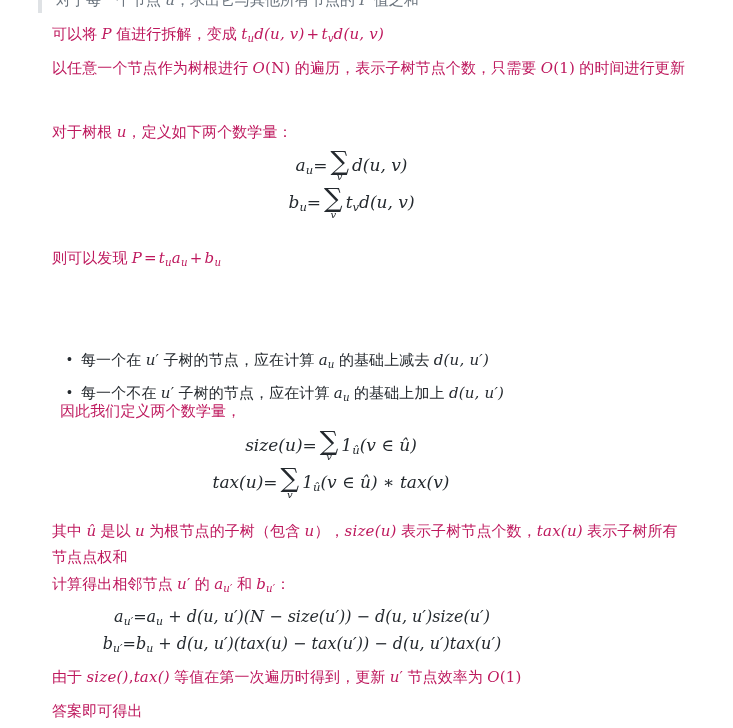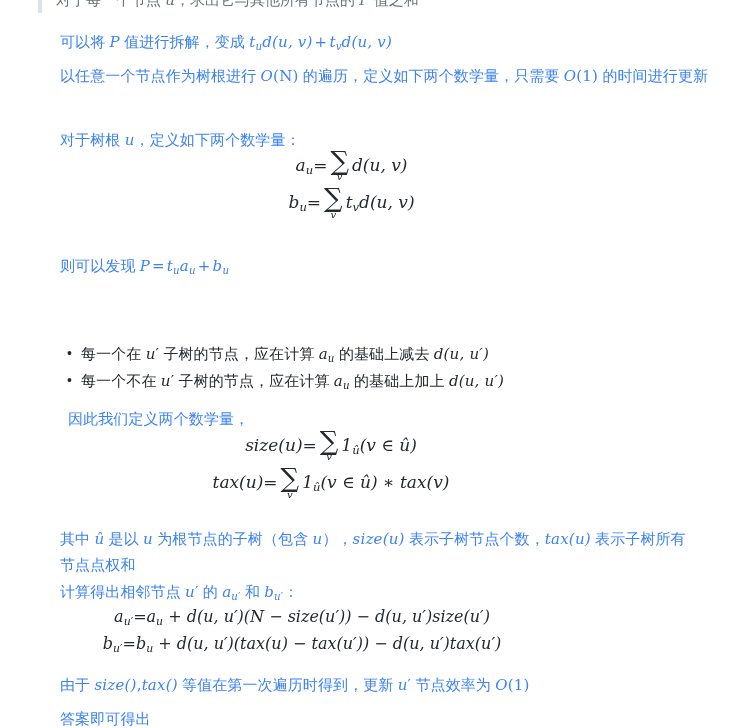--- a/index.html
+++ b/index.html
@@ -35,22 +35,22 @@
   .sub {
     font-size: 0.68em;
     vertical-align: -0.28em;
     font-style: italic;
   }
   .prime { font-style: normal; }
   
   .para {
     font-size: 15px;
     line-height: 1.75;
-    margin: 8px;
-    color: #3b82f6;
+    margin: 0;
+    color: #be185d;
     letter-spacing: 0.1px;
   }
   
   .quote-clip {
     position: absolute;
     left: 38px;
     top: -13px;
     width: 660px;
     height: 26px;
     overflow: hidden;
@@ -101,20 +101,21 @@
   ul.bullets {
     margin: 0;
     padding: 0 0 0 29px;
     list-style: none;
   }
   ul.bullets li {
     font-size: 15px;
     line-height: 1.72;
     position: relative;
     letter-spacing: 0.1px;
+    margin-top: 6px;
   }
   ul.bullets li::before {
     content: "\2022";
     position: absolute;
     left: -14px;
     top: 0;
     color: #24292e;
     font-size: 14px;
   }
 </style>
@@ -127,21 +128,21 @@
     <blockquote class="quote">
       <span>对于每一个节点 </span><span class="m">u</span><span>，求出它与其他所有节点的 </span><span class="m">P</span><span> 值之和</span>
     </blockquote>
   </div>
 
   <p class="para blk" style="left:52px; top:21px;">
     <span>可以将 </span><span class="m">P</span><span> 值进行拆解，变成 </span><span class="m"><span>t</span><span class="sub">u</span><span>d(u, v)</span><span class="op">+</span><span>t</span><span class="sub">v</span><span>d(u, v)</span></span>
   </p>
 
   <p class="para blk" style="left:52px; top:55px;">
-    <span>以任意一个节点作为树根进行 </span><span class="m"><span>O</span><span class="up">(N)</span></span><span> 的遍历，定义如下两个数学量，只需要 </span><span class="m"><span>O</span><span class="up">(1)</span></span><span> 的时间进行更新</span>
+    <span>以任意一个节点作为树根进行 </span><span class="m"><span>O</span><span class="up">(N)</span></span><span> 的遍历，表示子树节点个数，只需要 </span><span class="m"><span>O</span><span class="up">(1)</span></span><span> 的时间进行更新</span>
   </p>
 
   <p class="para blk" style="left:52px; top:119px;">
     <span>对于树根 </span><span class="m">u</span><span>，定义如下两个数学量：</span>
   </p>
 
   <div class="display blk" style="left:0; top:148px; width:703px;">
     <div class="row">
       <span>a</span><span class="sub">u</span><span class="op">=</span><span class="bigsum"><span class="sig">∑</span><span class="lim">v</span></span><span>d(u, v)</span>
     </div>

